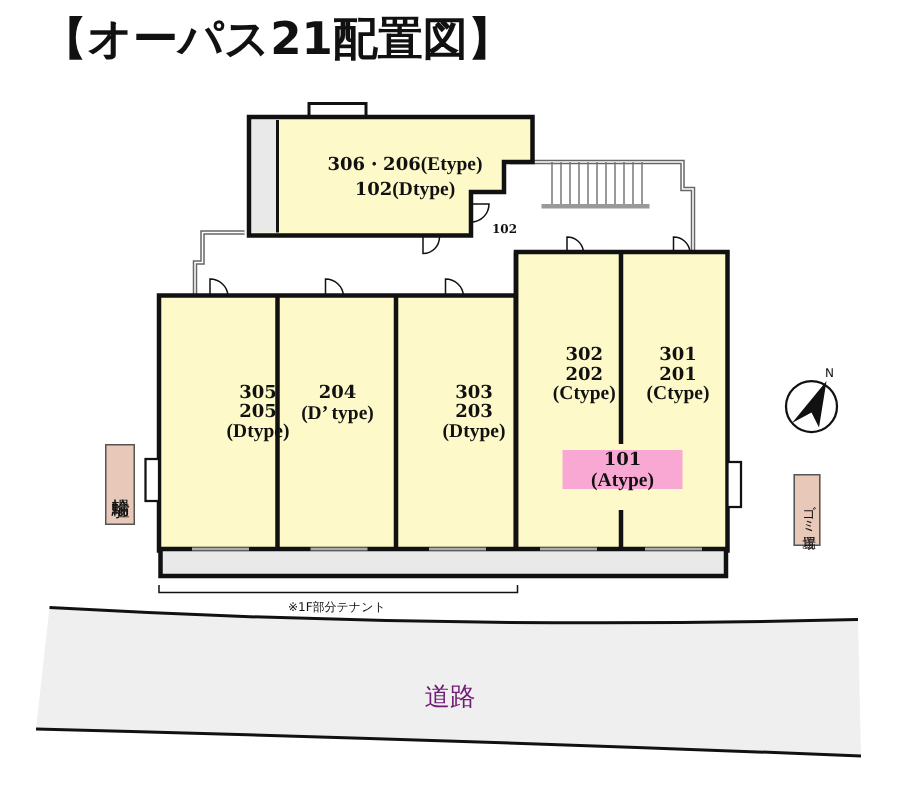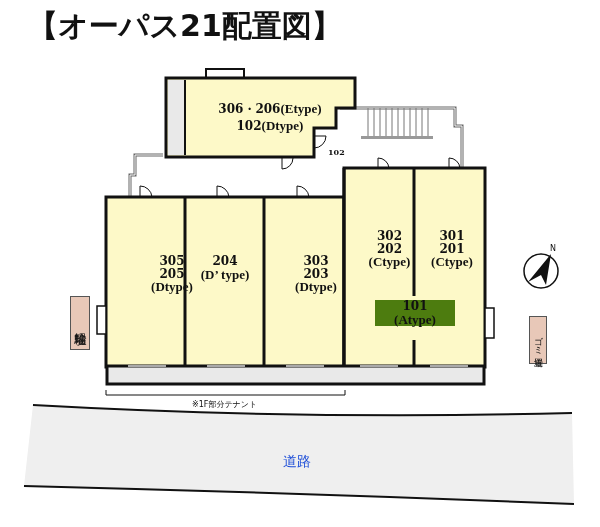--- a/index.html
+++ b/index.html
@@ -4,21 +4,21 @@
 <style>
   html,body{margin:0;padding:0;background:#fff;}
   body{width:600px;height:527px;position:relative;overflow:hidden;font-family:"DejaVu Serif",serif;}
   .title{position:absolute;left:28px;top:6px;font-family:"DejaVu Sans",sans-serif;font-size:30px;font-weight:bold;color:#111;letter-spacing:0px;white-space:nowrap;}
   svg{position:absolute;left:0;top:0;}
   .unit-label{position:absolute;text-align:center;font-family:"DejaVu Serif",serif;font-weight:bold;color:#111;line-height:1.05;}
   .big{font-size:12px;}
   .small{font-size:13px;font-family:Liberation Serif, serif;}
   .tag{position:absolute;background:#e8c8b8;border:1px solid #555;font-family:"DejaVu Sans",sans-serif;color:#111;writing-mode:vertical-rl;text-align:center;display:flex;align-items:center;justify-content:center;}
   .note{position:absolute;font-family:"DejaVu Sans",sans-serif;font-size:8px;color:#111;white-space:nowrap;}
-  .road-label{position:absolute;font-family:Liberation Sans, sans-serif;font-size:14px;color:#1d4ed8;}
+  .road-label{position:absolute;font-family:Liberation Sans, sans-serif;font-size:17px;color:#701a75;}
   .door-num{position:absolute;font-family:"DejaVu Serif",serif;font-size:8px;font-weight:bold;color:#111;}
 </style>
 </head>
 <body>
 
 <div class="title">【オーパス21配置図】</div>
 
 <svg width="600" height="527" viewBox="0 0 600 527">
 
   <path d="M33 405 Q300 420 572 413 L574 504 Q300 493 24 486 Z" fill="#efefef" stroke="none"></path>
@@ -115,21 +115,21 @@
 <div class="unit-label" style="left:345px;top:230px;width:89px;text-align:center;">
   <div class="big">302</div>
   <div class="big">202</div>
   <div class="small">(Ctype)</div>
 </div>
 <div class="unit-label" style="left:415px;top:230px;width:74px;">
   <div class="big">301</div>
   <div class="big">201</div>
   <div class="small">(Ctype)</div>
 </div>
-<div class="unit-label" style="left:375px;top:300px;width:80px;background:#4d7c0f;">
+<div class="unit-label" style="left:375px;top:300px;width:80px;background:#f9a8d4;">
   <div class="big">101</div>
   <div class="small">(Atype)</div>
 </div>
 
 <div class="tag" style="left:70px;top:296px;width:18px;height:52px;font-size:12px;">駐輪場</div>
 <div class="tag" style="left:529px;top:316px;width:16px;height:46px;font-size:9px;">ゴミ置場</div>
 
 <div class="door-num" style="left:550px;top:244px;font-family:'DejaVu Sans',sans-serif;font-weight:normal;">N</div>
 
 <div class="note" style="left:192px;top:399px;">※1F部分テナント</div>

